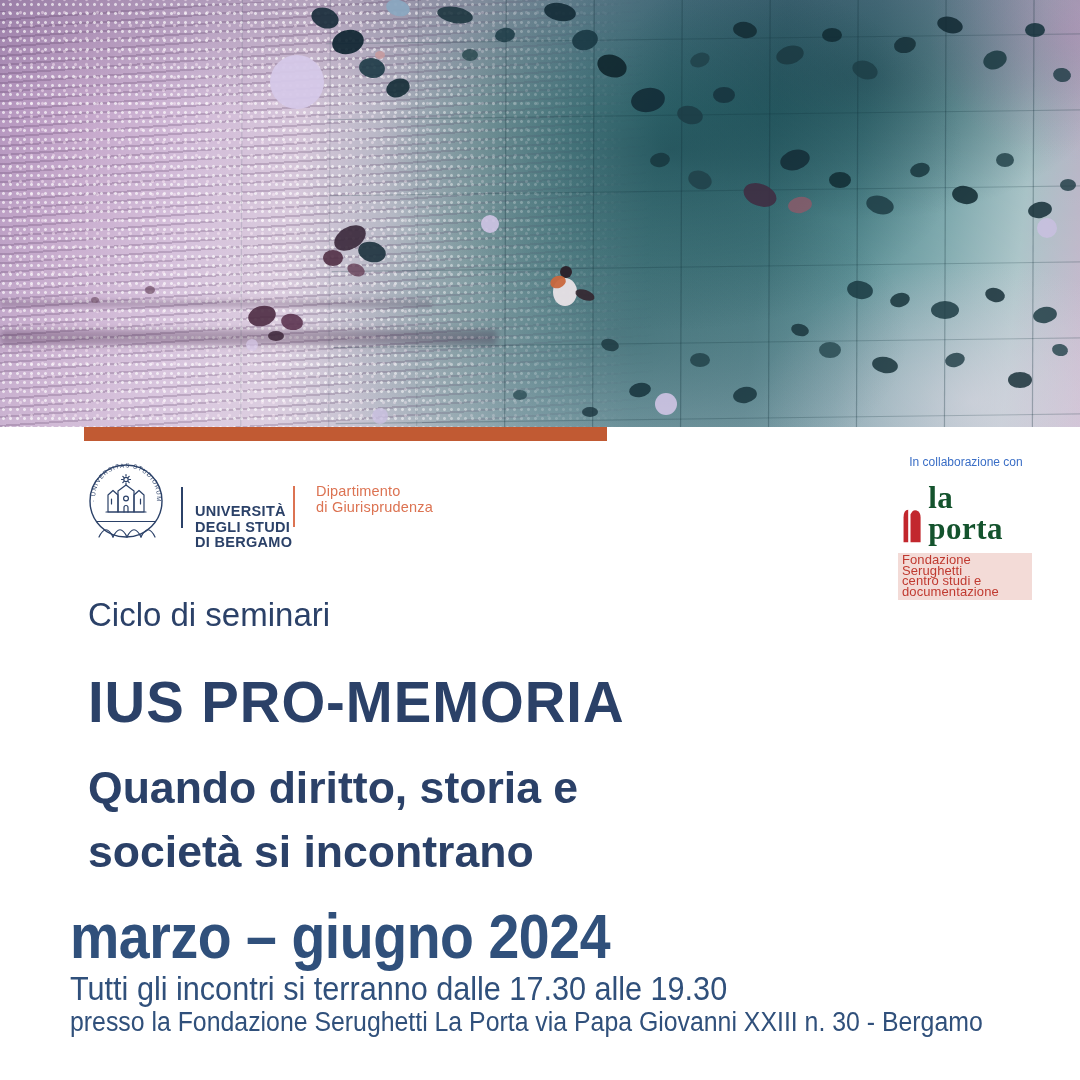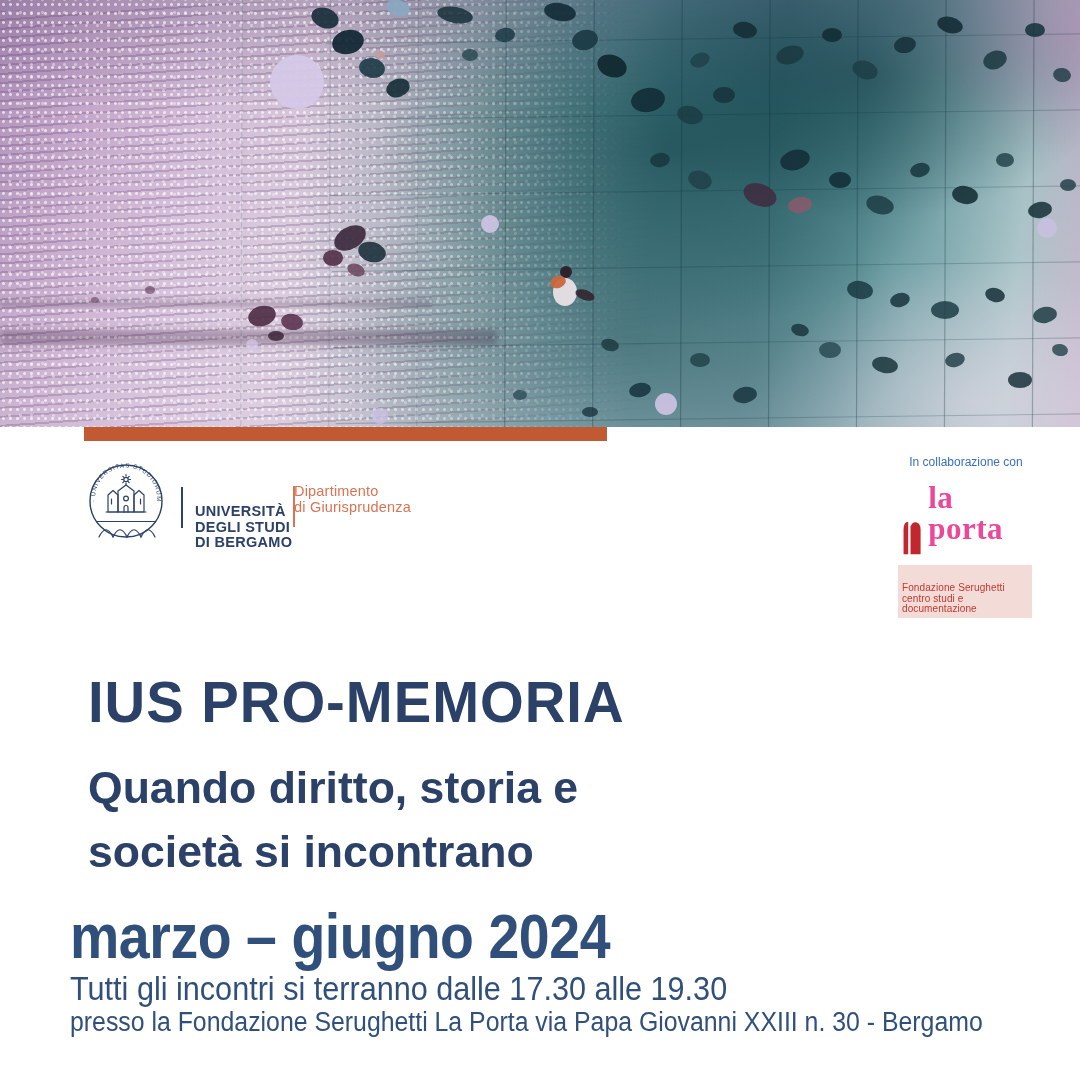--- a/index.html
+++ b/index.html
@@ -56,39 +56,39 @@
 
   
   .seal{position:absolute;left:80px;top:460px;width:92px;height:92px;}
   .brand-divider{position:absolute;left:181px;top:487px;width:2px;height:41px;background:#2B4168;}
   .uni-name{
     position:absolute;left:195px;top:504px;
     font-size:14.5px;font-weight:700;line-height:15.5px;letter-spacing:0.3px;color:#2B4168;
   }
   .dept-divider{position:absolute;left:293px;top:486px;width:2px;height:41px;background:#DC7352;}
   .dept-name{
-    position:absolute;left:294px;top:484px;
+    position:absolute;left:316px;top:484px;
     font-size:14.5px;font-weight:500;line-height:15.5px;letter-spacing:0.2px;color:#DC7352;
   }
 
   
   .collab-label{
     position:absolute;left:893px;top:455px;width:146px;text-align:center;
     font-size:12px;color:#3A6EC6;
   }
   .laporta{position:absolute;left:898px;top:482px;width:134px;}
   .laporta-row{display:flex;align-items:flex-end;}
   .laporta-door{width:21px;height:44px;margin-left:4px;}
   .laporta-word{
     font-family:"Liberation Serif", serif;font-weight:700;font-size:31px;line-height:1;
-    color:#ec4899;letter-spacing:0.5px;margin-left:6px;margin-bottom:16px;
+    color:#14532d;letter-spacing:0.5px;margin-left:6px;margin-bottom:4px;
   }
   .laporta-sub{
-    margin-top:5px;background:#F3DBD7;padding:18px 3px 3px 4px;
-    font-size:10px;line-height:10.5px;color:#C03A30;letter-spacing:0.1px;
+    margin-top:5px;background:#F3DBD7;padding:2px 3px 3px 4px;
+    font-size:13px;line-height:10.5px;color:#C03A30;letter-spacing:0.1px;
   }
 
   
   .kicker{
     position:absolute;left:88px;top:596px;
     font-size:33px;font-weight:500;color:#2B4168;
   }
   .title{
     position:absolute;left:88px;top:668px;
     font-size:58px;font-weight:800;letter-spacing:1px;color:#2B4168;
@@ -270,20 +270,21 @@
         <path d="M11 8 Q14 1 19 3 Q24 5 24 12 L24 44 L11 44 Z" fill="#C2272D"></path>
       </svg>
       <div class="laporta-word">la porta</div>
     </div>
     <div class="laporta-sub">
       <div>Fondazione Serughetti</div>
       <div>centro studi e documentazione</div>
     </div>
   </div>
 
+  <div class="kicker">Ciclo di seminari</div>
   <div class="title">IUS PRO-MEMORIA</div>
   <div class="subtitle">
     <div>Quando diritto, storia e</div>
     <div>società si incontrano</div>
   </div>
 
   <div class="period">marzo – giugno 2024</div>
   <div class="time-info">Tutti gli incontri si terranno dalle 17.30 alle 19.30</div>
   <div class="location">presso la Fondazione Serughetti La Porta via Papa Giovanni XXIII n. 30 - Bergamo</div>
 

